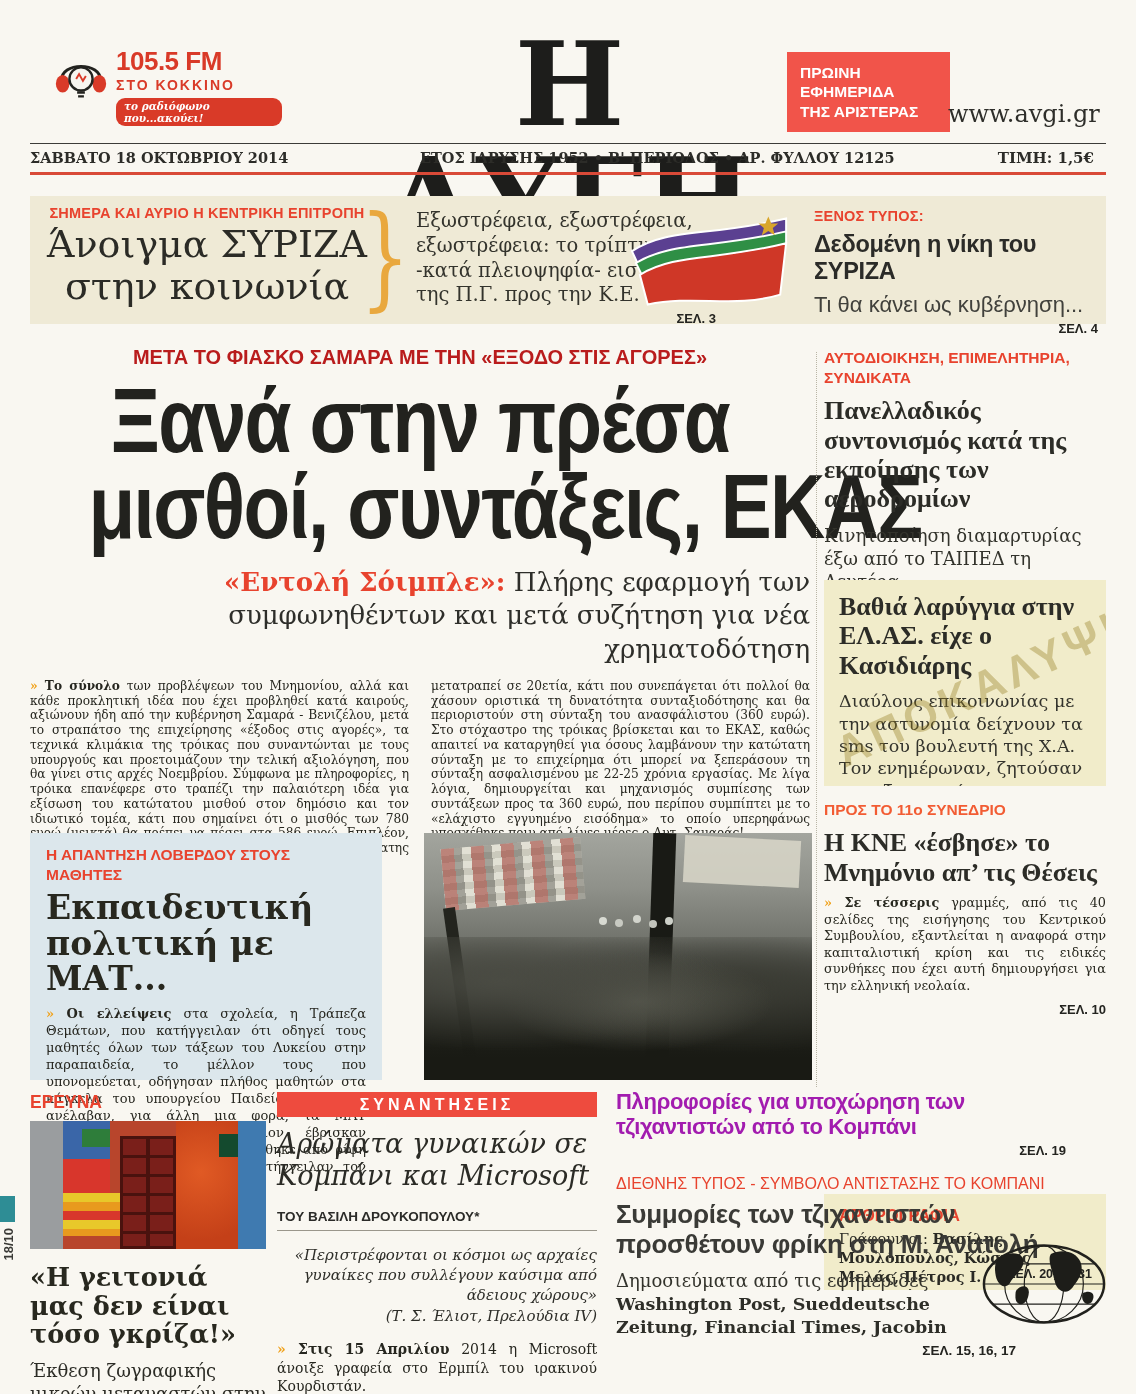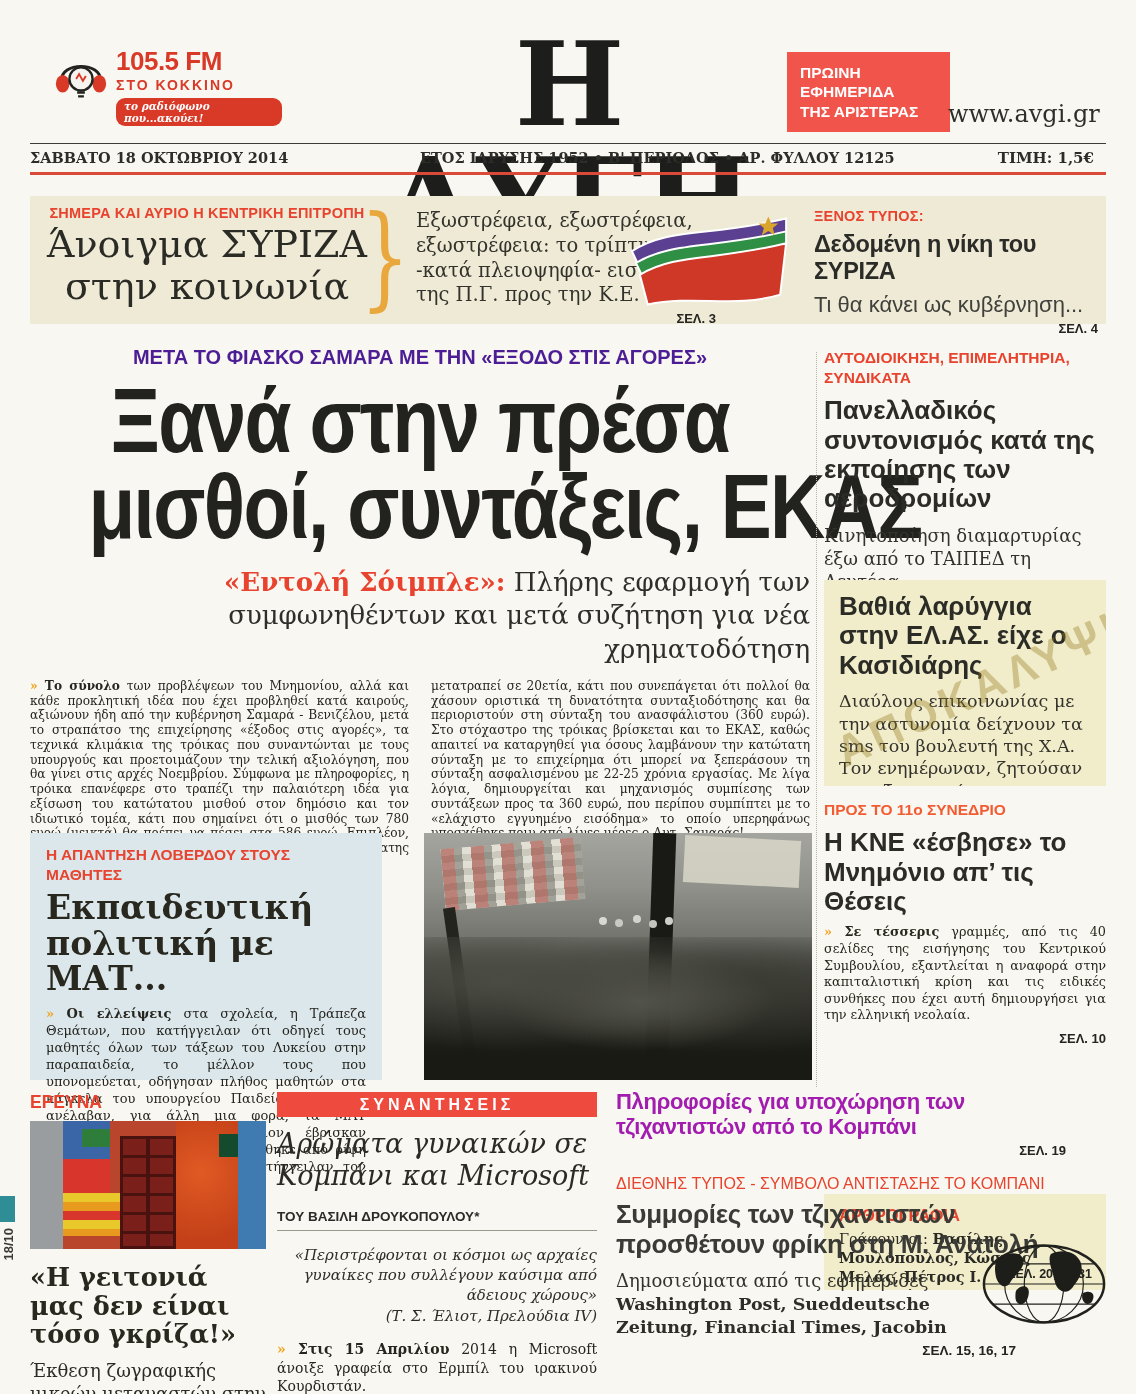--- a/index.html
+++ b/index.html
@@ -39,40 +39,40 @@
   .bn-mid{position:absolute;left:386px;top:13px;width:300px;}
   .bn-mid-text{font-family:"DejaVu Serif",serif;font-size:19.5px;line-height:1.27;color:#33332c;}
   .bn-page{text-align:right;font-weight:700;font-size:13px;margin-top:3px;font-family:"Liberation Sans",sans-serif;}
   .bn-flag{position:absolute;left:598px;top:16px;width:168px;height:102px;}
   .bn-right{position:absolute;left:784px;top:12px;width:284px;}
   .bn-right-title{font-size:23.5px;font-weight:700;color:#2b2b28;margin-top:7px;letter-spacing:-.3px;}
   .bn-right-sub{font-size:22px;color:#41413c;margin-top:7px;}
 
   
   .lead{left:30px;top:346px;width:780px;text-align:center;}
-  .lead-kicker{color:#4c1d95;font-weight:700;font-size:20px;}
+  .lead-kicker{color:#b91c1c;font-weight:700;font-size:20px;}
   .lead-h{font-weight:700;font-size:90px;line-height:.95;letter-spacing:-2px;color:#22221e;
           white-space:nowrap;transform:scaleX(.85);transform-origin:center;}
   .lead-h1{margin-top:10px;}
   .lead-deck{text-align:right;margin-top:16px;font-family:"DejaVu Serif",serif;font-size:26px;
              line-height:1.28;color:#2e2e2a;}
   .deck-lead{color:#e8432e;font-weight:700;}
   .lead-body{display:flex;gap:22px;text-align:justify;margin-top:13px;font-family:"DejaVu Serif",serif;
              font-size:12.2px;line-height:1.21;color:#26261f;}
   .lead-col{flex:1;}
   .marker{color:#f0a21c;font-weight:700;}
   .lead-page{text-align:right;font-weight:700;font-size:12.5px;font-family:"Liberation Sans",sans-serif;margin-top:3px;}
 
   
   .vdot{left:816px;top:352px;height:735px;border-left:1px dotted #b9b5a5;}
   .rail{left:824px;top:348px;width:282px;height:740px;}
   .rail-sec{position:absolute;left:0;width:282px;}
   .rl-kicker{color:#e8432e;font-weight:700;font-size:15.5px;line-height:1.3;}
   .rl-kicker.orange{color:#f25c33;}
-  .rl-h{font-family:Liberation Sans, sans-serif;font-weight:700;font-size:26px;line-height:1.13;color:#2c2c27;margin-top:8px;}
+  .rl-h{font-family:Liberation Serif, serif;font-weight:700;font-size:26px;line-height:1.13;color:#2c2c27;margin-top:8px;}
   .rl-sub{font-family:"DejaVu Serif",serif;font-size:18px;line-height:1.28;color:#33332c;margin-top:10px;}
   .rl-page{text-align:right;font-weight:700;font-size:13px;margin-top:7px;}
   .rl-body{font-family:"DejaVu Serif",serif;font-size:12.8px;line-height:1.3;text-align:justify;
            color:#28281f;margin-top:8px;}
   .box-beige{background:#f1ecca;padding:12px 15px;position:relative;overflow:hidden;box-sizing:border-box;}
   .watermark{position:absolute;left:-20px;top:80px;width:130%;text-align:center;transform:rotate(-25deg);
              font-weight:700;font-size:44px;letter-spacing:5px;color:rgba(150,125,35,.38);pointer-events:none;}
   .sec-airports{top:0;}
   .sec-kasidiaris{top:232px;height:206px;}
   .sec-kne{top:452px;}

